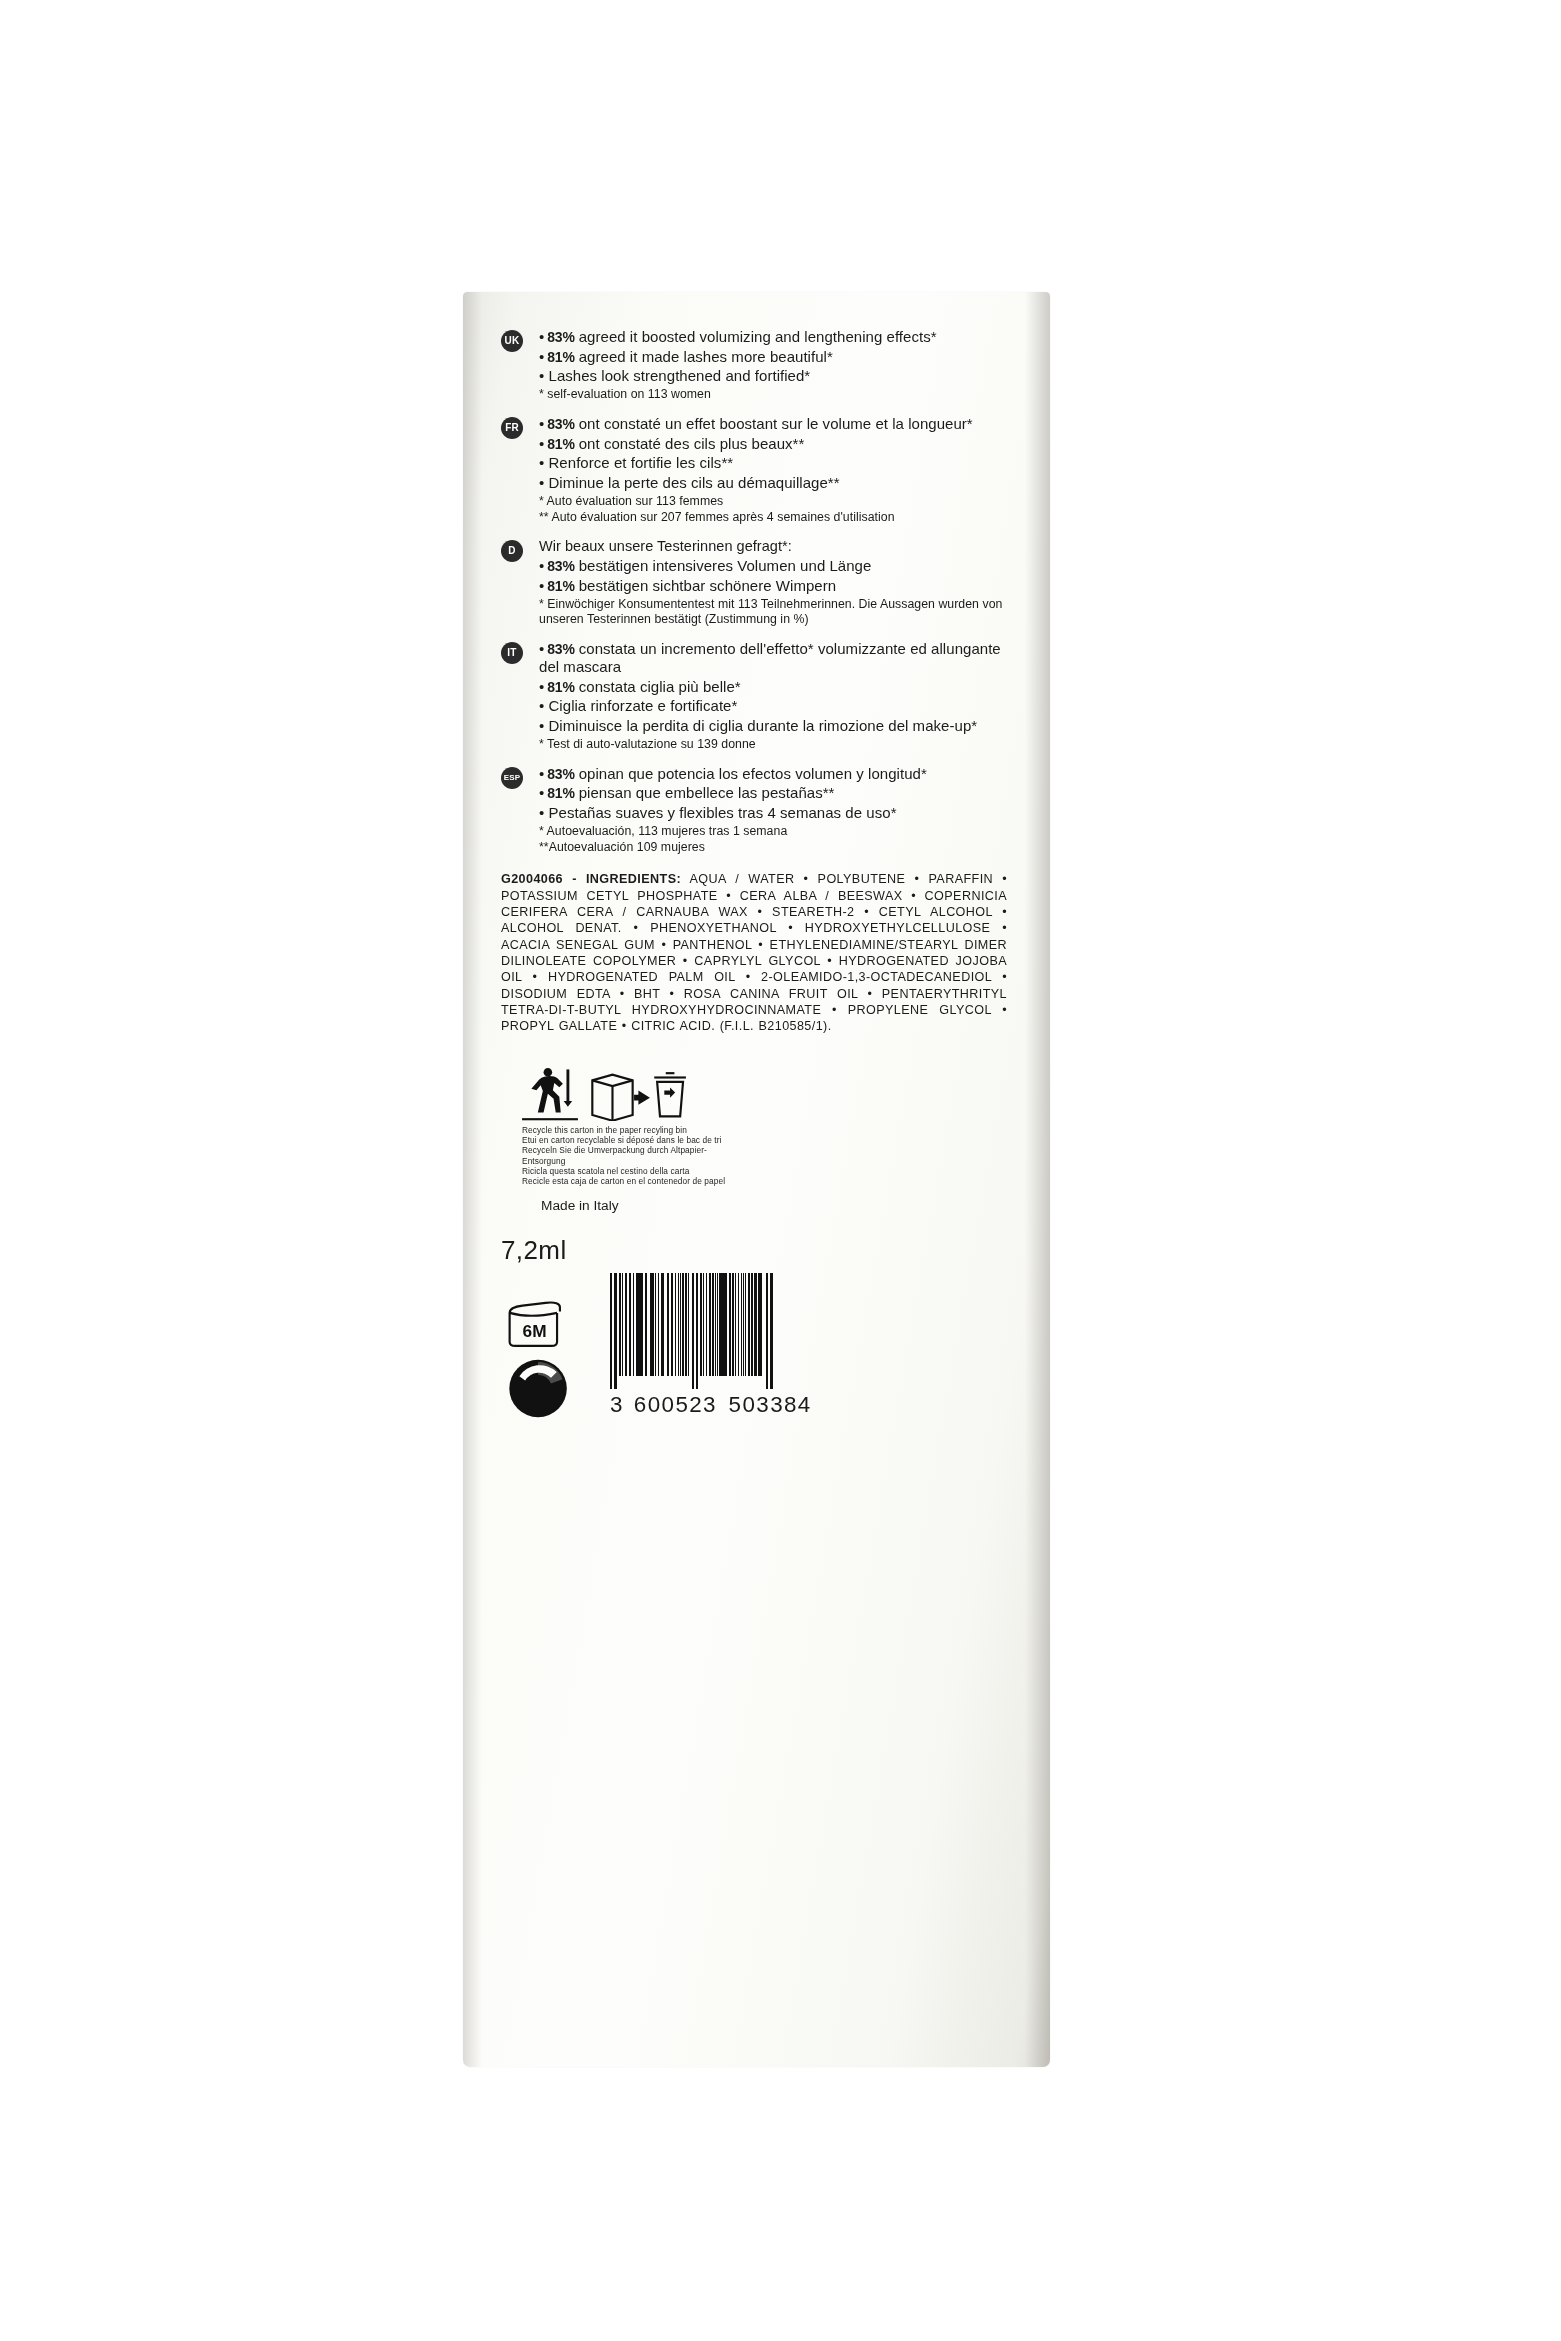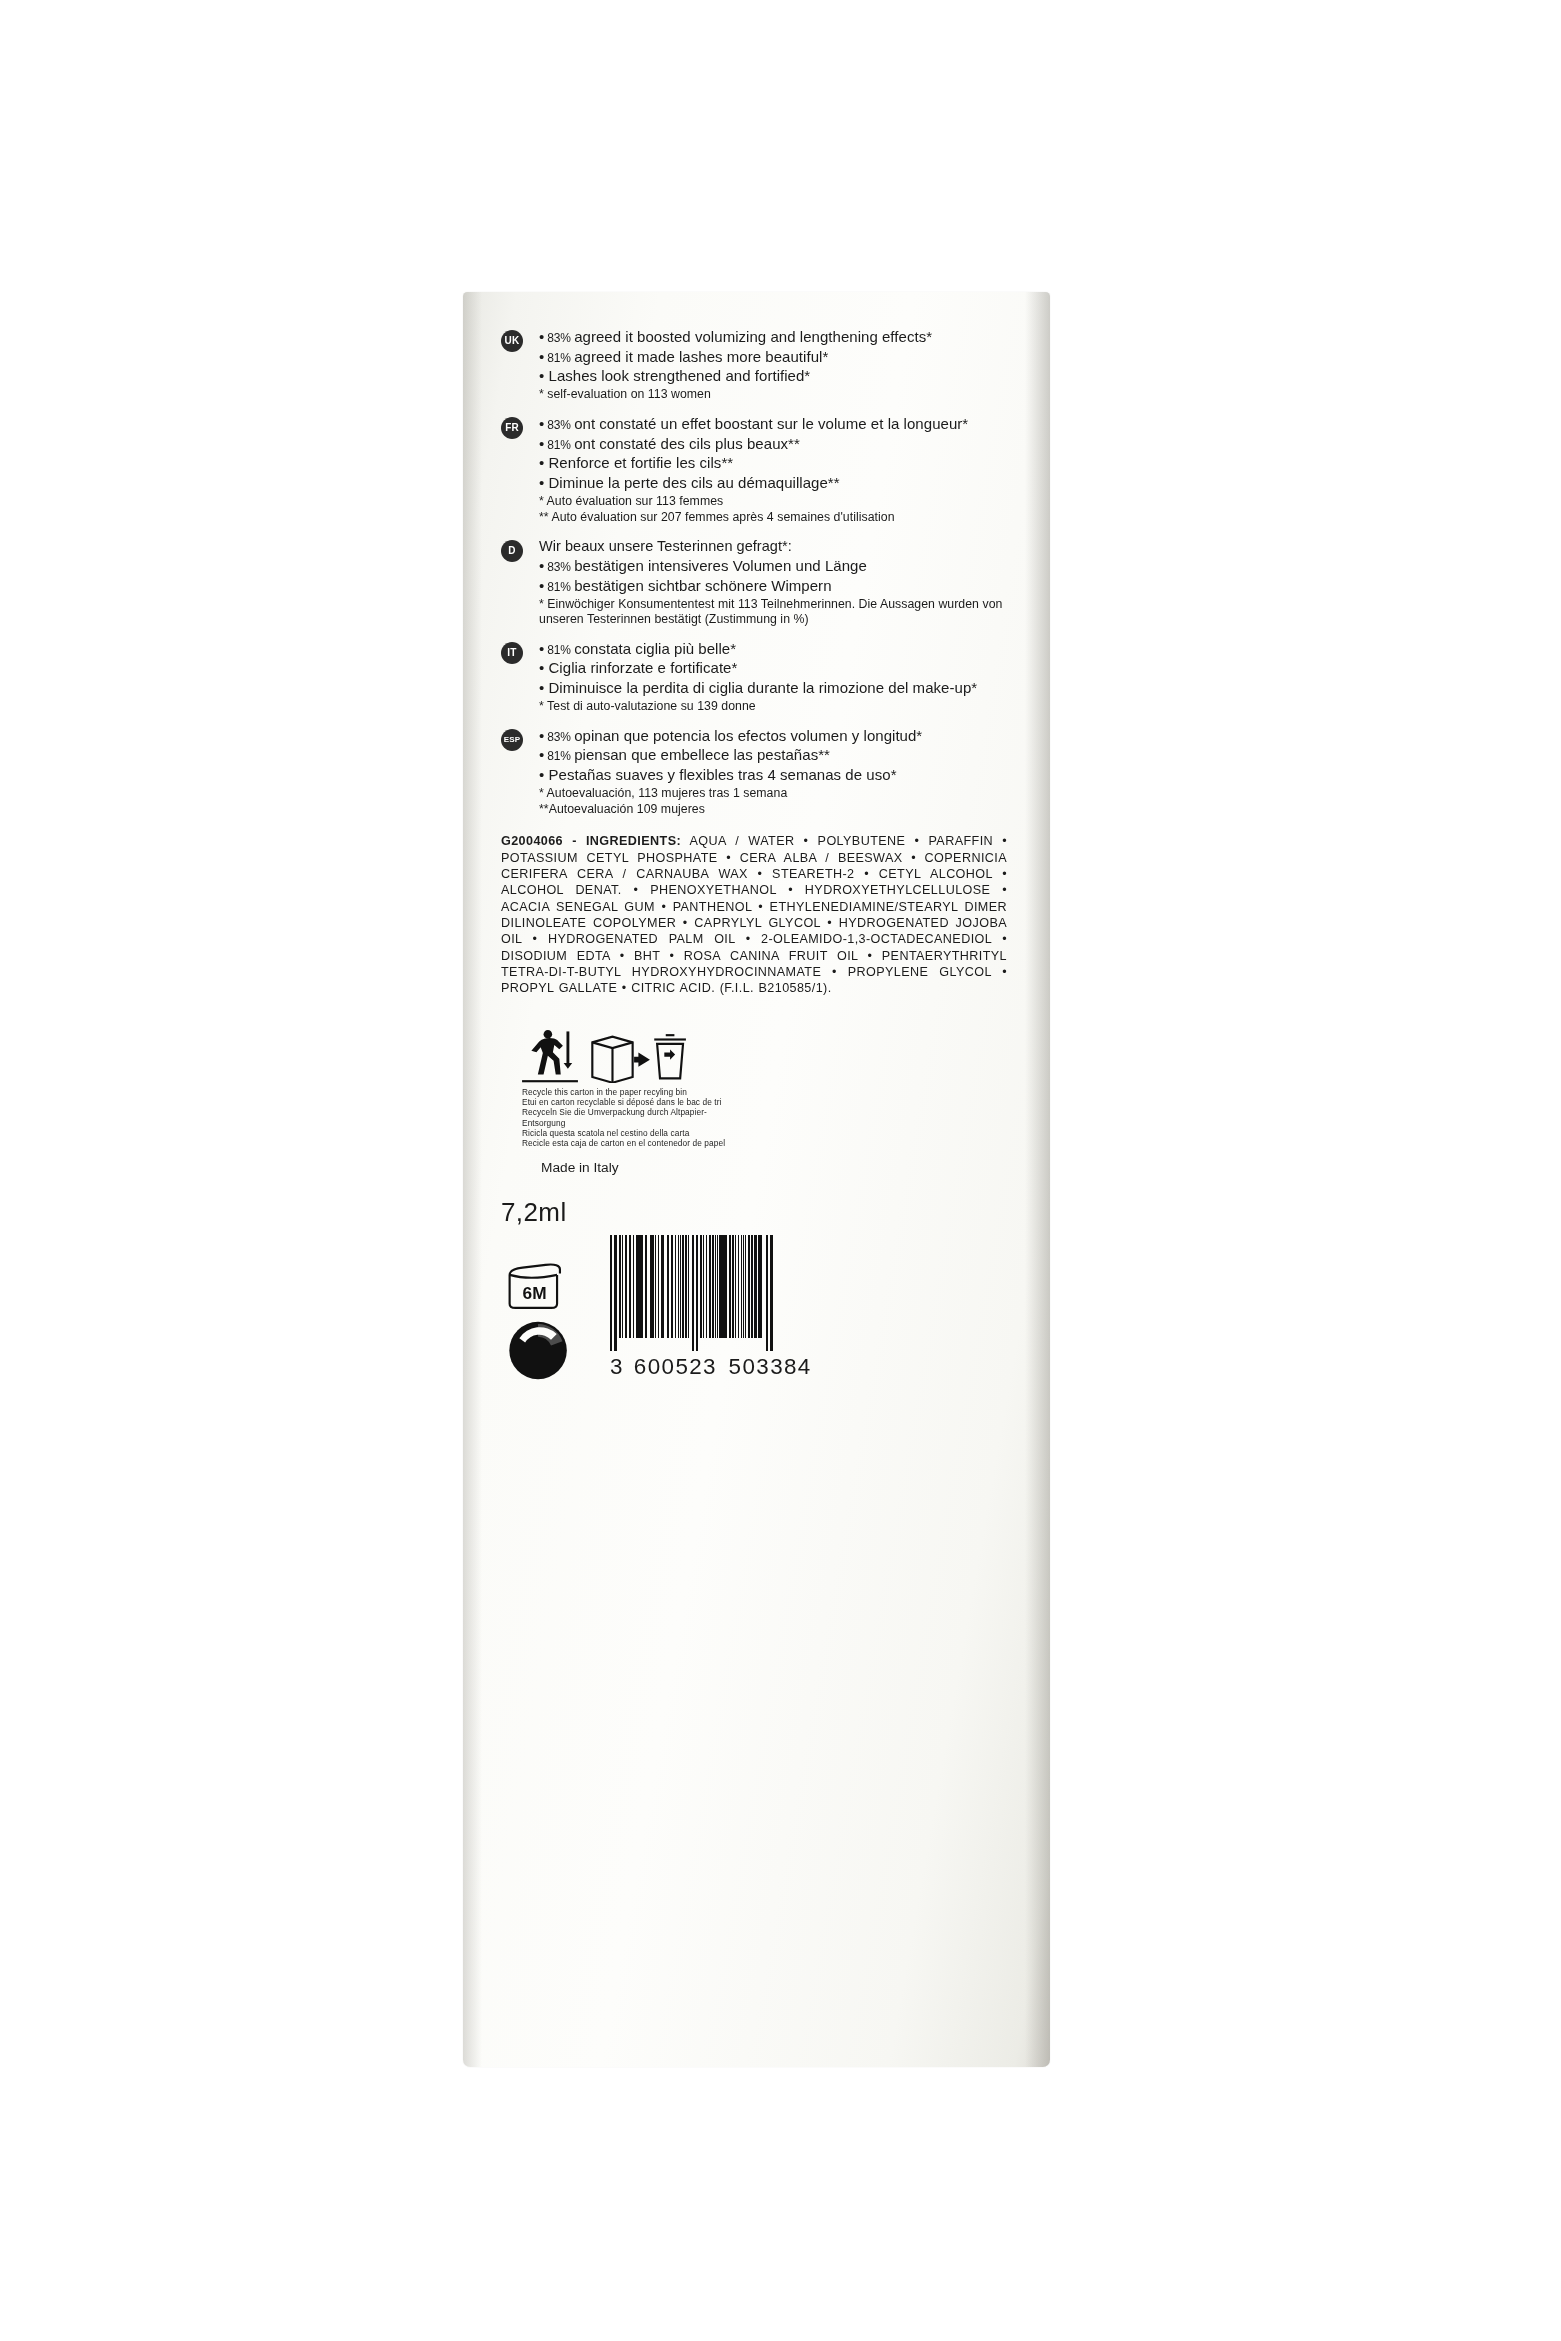--- a/index.html
+++ b/index.html
@@ -68,22 +68,22 @@
     letter-spacing: 0.2px;
     font-weight: 700;
   }
   .claim-line {
     font-size: 14.5px;
     line-height: 1.22;
     margin: 0 0 1.4px 0;
     letter-spacing: 0.04px;
   }
   .claim-line .pct {
-    font-size: 12px;
-    font-weight: 400;
+    font-size: 14px;
+    font-weight: 700;
     letter-spacing: -0.1px;
   }
   .claim-line.big {
     font-size: 15px;
   }
   .claim-line.note {
     font-size: 12.3px;
     line-height: 1.22;
   }
   .claim-line.head {
@@ -191,20 +191,21 @@
         </div>
         <div class="claim-block">
           <div class="lang-badge">D</div>
           <p class="claim-line head">Wir beaux unsere Testerinnen gefragt*:</p>
           <p class="claim-line big"><span class="bullet">•</span><span class="pct">83% </span>bestätigen intensiveres Volumen und Länge</p>
           <p class="claim-line big"><span class="bullet">•</span><span class="pct">81% </span>bestätigen sichtbar schönere Wimpern</p>
           <p class="claim-line note">* Einwöchiger Konsumententest mit 113 Teilnehmerinnen. Die Aussagen wurden von unseren Testerinnen bestätigt (Zustimmung in %)</p>
         </div>
         <div class="claim-block">
           <div class="lang-badge">IT</div>
+          <p class="claim-line big"><span class="bullet">•</span><span class="pct">83% </span>constata un incremento dell'effetto* volumizzante ed allungante del mascara</p>
           <p class="claim-line big"><span class="bullet">•</span><span class="pct">81% </span>constata ciglia più belle*</p>
           <p class="claim-line big">• Ciglia rinforzate e fortificate*</p>
           <p class="claim-line big">• Diminuisce la perdita di ciglia durante la rimozione del make-up*</p>
           <p class="claim-line note">* Test di auto-valutazione su 139 donne</p>
         </div>
         <div class="claim-block">
           <div class="lang-badge" style="font-size: 8px;">ESP</div>
           <p class="claim-line big"><span class="bullet">•</span><span class="pct">83% </span>opinan que potencia los efectos volumen y longitud*</p>
           <p class="claim-line big"><span class="bullet">•</span><span class="pct">81% </span>piensan que embellece las pestañas**</p>
           <p class="claim-line big">• Pestañas suaves y flexibles tras 4 semanas de uso*</p>

